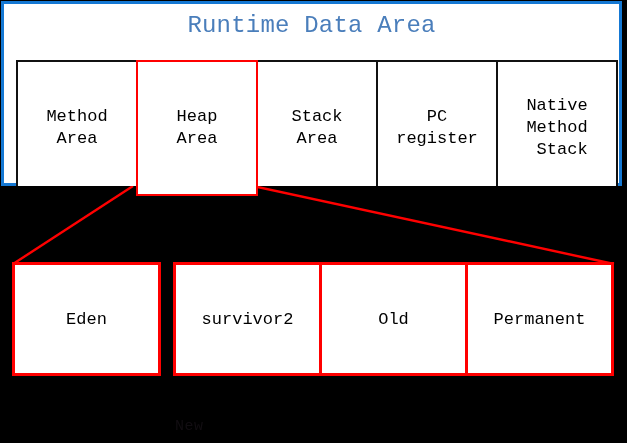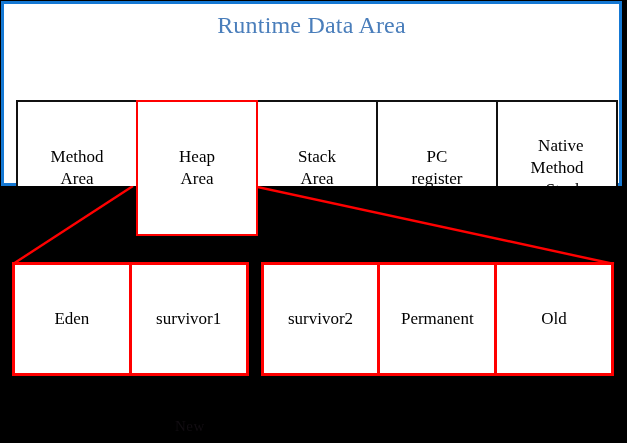--- a/index.html
+++ b/index.html
@@ -7,21 +7,21 @@
     margin: 0;
     padding: 0;
     background: #000000;
   }
   #stage {
     position: relative;
     width: 627px;
     height: 443px;
     background: #000000;
     overflow: hidden;
-    font-family: Liberation Serif, serif;
+    font-family: Liberation Mono, monospace;
   }
 
   
   #top-panel {
     position: absolute;
     left: 1px;
     top: 1px;
     width: 621px;
     height: 185px;
     background: #ffffff;
@@ -43,21 +43,20 @@
 
   
   #top-row {
     position: absolute;
     left: 12px;
     top: 56px;
     width: 602px;
     height: 136px;
     display: flex;
     box-sizing: border-box;
-    margin-top: 40px;
   }
   .top-cell {
     flex: 1 1 0;
     position: relative;
     background: #ffffff;
     border: 2px solid #111111;
     margin-left: -2px;
     box-sizing: border-box;
     display: flex;
     align-items: center;
@@ -160,29 +159,26 @@
     <svg id="connector-svg" width="627" height="80" viewBox="0 0 627 80">
       <line id="connector-left" x1="133" y1="0" x2="13" y2="78" stroke="#ff0000" stroke-width="2.4"></line>
       <line id="connector-right" x1="253" y1="0" x2="614" y2="78" stroke="#ff0000" stroke-width="2.4"></line>
     </svg>
   </div>
 
   <div id="bottom-row">
     <div class="bottom-cell" style="border-color: rgb(255, 0, 0);">
       <span class="cell-label">Eden</span>
     </div>
-    <div class="bottom-cell" style="border-color: rgb(255, 0, 0);">
-      <span class="cell-label">survivor1</span>
-    </div>
     <div class="bottom-cell" style="border-color: rgb(255, 0, 0); margin-left: 12px;">
       <span class="cell-label">survivor2</span>
     </div>
     <div class="bottom-cell" style="border-color: rgb(255, 0, 0);">
-      <span class="cell-label">Permanent</span>
+      <span class="cell-label">Old</span>
     </div>
     <div class="bottom-cell" style="border-color: rgb(255, 0, 0);">
-      <span class="cell-label">Old</span>
+      <span class="cell-label">Permanent</span>
     </div>
   </div>
 
   <div id="bottom-watermark">New</div>
 
 </div>
 
 </body></html>

